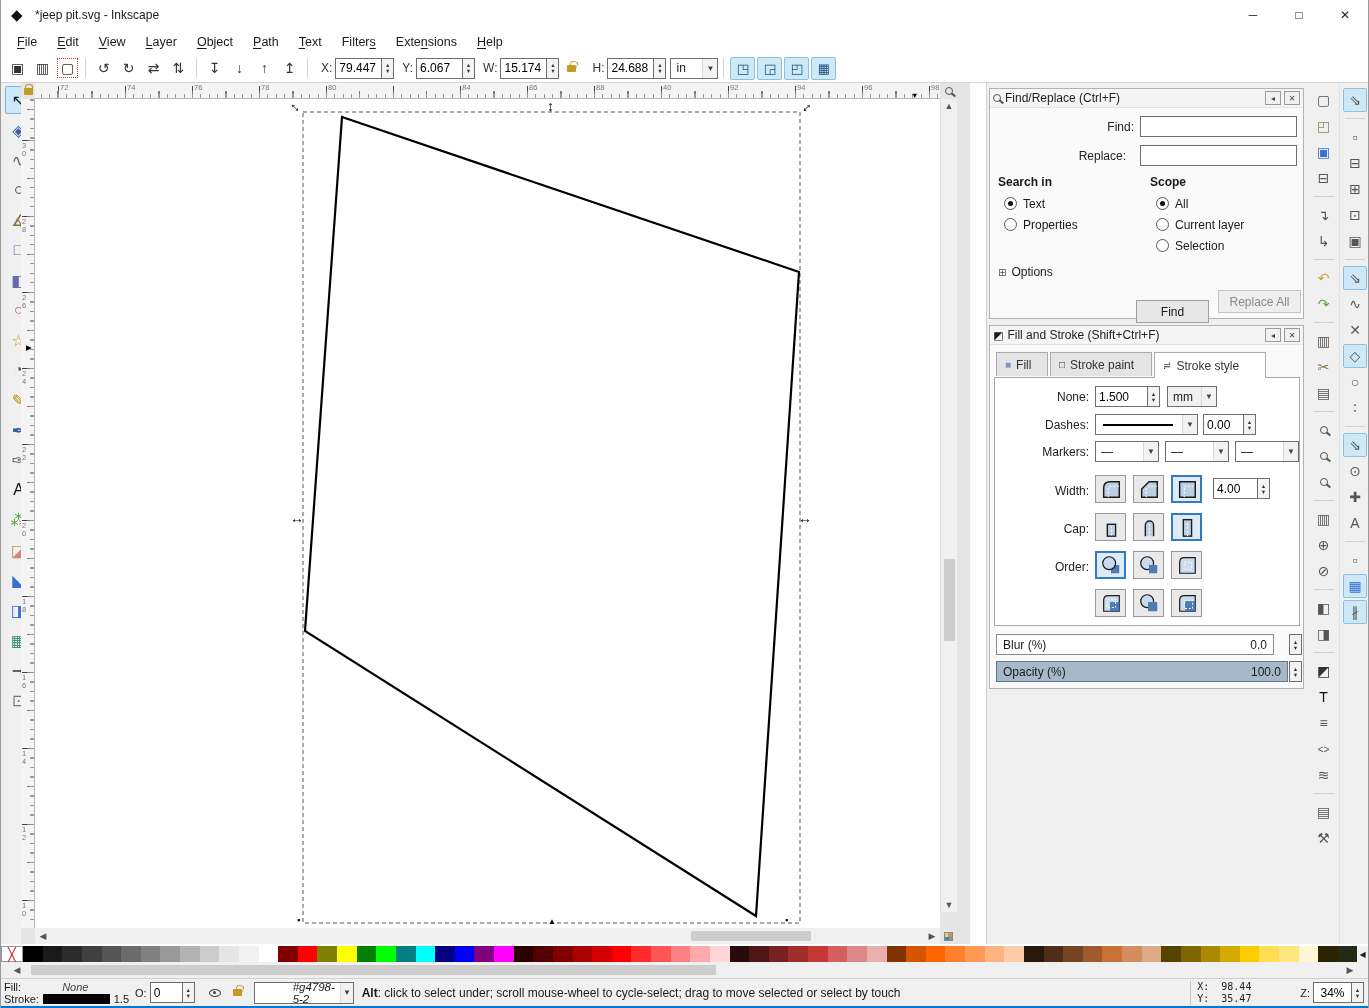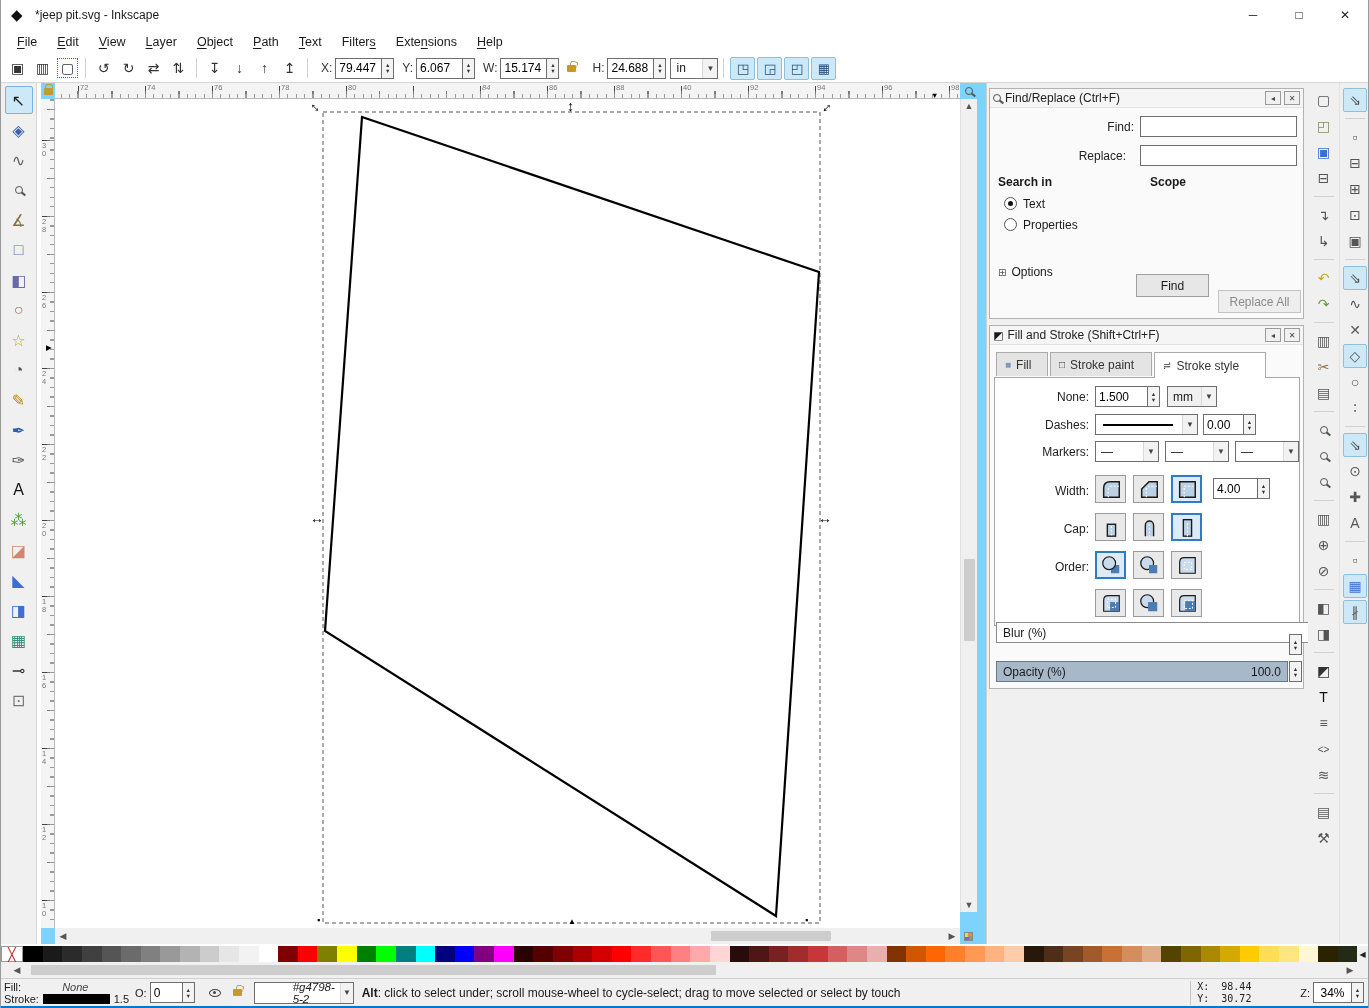--- a/index.html
+++ b/index.html
@@ -41,21 +41,21 @@
   .mag{display:inline-block;position:relative;width:8px;height:8px;border:1.6px solid #555;border-radius:50%;}
   .mag:after{content:"";position:absolute;width:5px;height:1.8px;background:#555;right:-4.4px;bottom:-1.5px;
         transform:rotate(40deg);}
   
   #toolbox{left:0;top:83px;width:36px;height:861px;background:#f0f0f0;border-right:1px solid #d5d5d5;
            display:flex;flex-direction:column;align-items:center;padding-top:3px;}
   .tool{width:28px;height:28px;margin-bottom:2px;display:flex;align-items:center;justify-content:center;
         font-size:16px;color:#333;border-radius:2px;border:1px solid transparent;}
   .tool.active{background:#cde8f6;border-color:#7db2e0;}
   
-  #canvas-wrap{left:40px;top:83px;width:949px;height:861px;background:#7dd3fc;}
+  #canvas-wrap{left:20px;top:83px;width:949px;height:861px;background:#e5e5e5;}
   #ruler-corner{left:0;top:0;width:14px;height:16px;display:flex;align-items:center;justify-content:center;}
   #hruler{left:14px;top:0;width:905px;height:16px;background:#f4f4f4;border-bottom:1px solid #b9b9b9;overflow:hidden;
     background-image:
       repeating-linear-gradient(to right,#9a9a9a 0 1px,transparent 1px 8.375px),
       repeating-linear-gradient(to right,#7a7a7a 0 1px,transparent 1px 33.5px),
       repeating-linear-gradient(to right,#444 0 1px,transparent 1px 67px);
     background-size:100% 4px,100% 7px,100% 12px;
     background-position:23px bottom,23px bottom,23px bottom;background-repeat:repeat-x;}
   .hlab{position:absolute;top:0;font-size:7.5px;color:#777;}
   #vruler{left:0;top:16px;width:14px;height:829px;background:#f4f4f4;border-right:1px solid #b9b9b9;overflow:hidden;
@@ -333,25 +333,39 @@
       <div style="position:absolute;left:14px;top:104px;" id="fr-searchin">
           <div class="rrow">
             <span class="radio checked"></span>
             <span>Text</span>
           </div>
           <div class="rrow">
             <span class="radio"></span>
             <span>Properties</span>
           </div>
         </div>
+      <div style="position:absolute;left:166px;top:104px;" id="fr-scope">
+          <div class="rrow">
+            <span class="radio checked"></span>
+            <span>All</span>
+          </div>
+          <div class="rrow">
+            <span class="radio"></span>
+            <span>Current layer</span>
+          </div>
+          <div class="rrow">
+            <span class="radio"></span>
+            <span>Selection</span>
+          </div>
+        </div>
       <div style="position:absolute;left:8px;top:176px;display:flex;align-items:center;">
         <span style="font-size:10px;margin-right:5px;color:#555;">⊞</span>
         <span>Options</span>
       </div>
-      <div class="btn" style="position:absolute;left:146px;top:185px;width:73px;height:23px;">
+      <div class="btn" style="position:absolute;left:146px;top:211px;width:73px;height:23px;">
           <span>Find</span>
         </div>
       <div class="btn disabled" style="position:absolute;left:228px;top:201px;width:83px;height:23px;">
           <span>Replace All</span>
         </div>
     </div>
 
     <div class="panel" style="top:242px;height:364px;">
       <div class="ptitle">
         <span style="font-size:11px;">◩</span>
@@ -479,21 +493,21 @@
                 <rect x="11" y="11" width="10" height="10" fill="#4d7bb3"></rect>
               </svg>
             </span><span class="jco">
               <svg viewBox="0 0 24 24">
                 <path d="M4 21 V9 Q4 4 9 4 H21 V21 Z" fill="#c9dbec" stroke="#1b1b1b" stroke-width="1.3"></path>
                 <rect x="10" y="10" width="11" height="11" fill="#4d7bb3"></rect>
                 <rect x="9" y="9" width="9" height="9" fill="none" stroke="#fff" stroke-width="1.1" stroke-dasharray="2 2"></rect>
               </svg>
             </span></span>
       </div>
-      <div class="slider" style="left:6px;top:296px;width:344px;text-align:right;">
+      <div class="slider" style="left:6px;top:308px;width:278px;text-align:right;">
         <span>Blur (%)</span>
         <span class="val">0.0</span>
       </div>
       <span class="spin" style="position:absolute;left:299px;top:308px;">
           <i>▲</i>
           <i>▼</i>
         </span>
       <div class="slider filled" style="left:6px;top:335px;width:292px;">
         <span>Opacity (%)</span>
         <span class="val">100.0</span>
@@ -673,21 +687,21 @@
     <span class="lock open" style="margin-left:12px;"></span>
     <span class="dd" style="width:100px;margin-left:12px;height:22px;">
       <span style="font-style:italic;font-size:11.5px;margin-left:33px;">#g4798-5-2</span>
       <span class="car">▼</span>
     </span>
     <div style="margin-left:8px;flex:1;overflow:hidden;white-space:nowrap;font-size:12px;">
       <b>Alt</b><span>: click to select under; scroll mouse-wheel to cycle-select; drag to move selected or select by touch</span>
     </div>
     <div style="border-left:1px solid #c6c6c6;padding:0 6px;width:110px;">
       <div class="coord"><span>X:</span>&nbsp;&nbsp;<span>98.44</span></div>
-      <div class="coord"><span>Y:</span>&nbsp;&nbsp;<span>30.72</span></div>
+      <div class="coord"><span>Y:</span>&nbsp;&nbsp;<span>35.47</span></div>
     </div>
     <span>Z:</span>
     <input class="numin" style="width: 38px; margin-left: 3px; text-align: center;" value="34%">
     <span class="spin" style="margin-right:4px;">
         <i>▲</i>
         <i>▼</i>
       </span>
   </div>
 
   <div class="abs" id="accent"></div>

